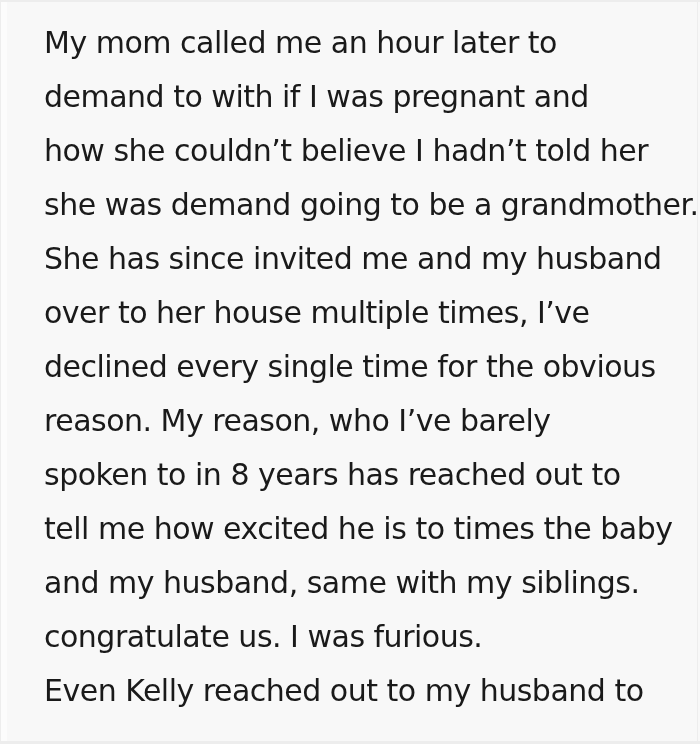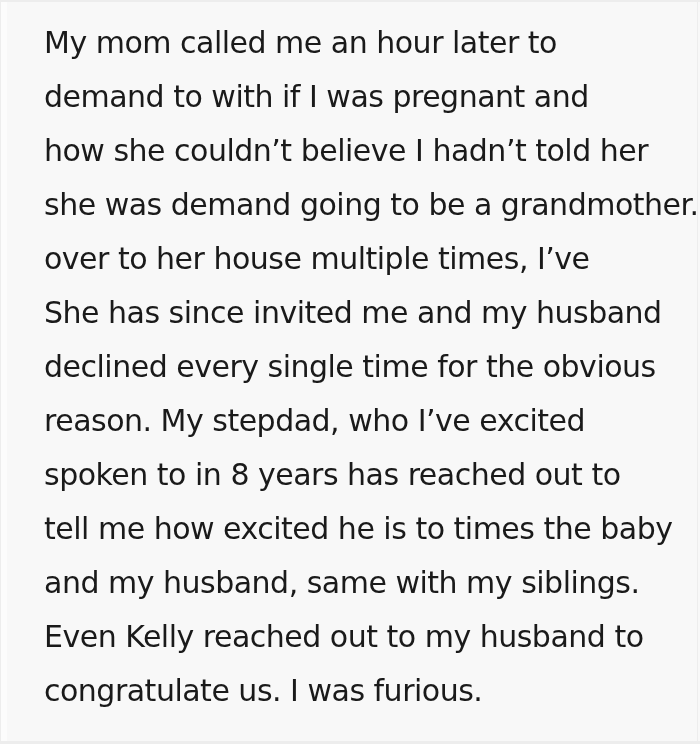--- a/index.html
+++ b/index.html
@@ -53,23 +53,23 @@
 <body>
 
 <div class="frame">
   <div class="left-highlight"></div>
   <div class="right-edge-line"></div>
   <div class="post-text">
     <div class="post-line">My mom called me an hour later to</div>
     <div class="post-line">demand to with if I was pregnant and</div>
     <div class="post-line">how she couldn’t believe I hadn’t told her</div>
     <div class="post-line">she was demand going to be a grandmother.</div>
+    <div class="post-line">She has since invited me and my husband</div>
     <div class="post-line">over to her house multiple times, I’ve</div>
-    <div class="post-line">She has since invited me and my husband</div>
     <div class="post-line">declined every single time for the obvious</div>
-    <div class="post-line">reason. My stepdad, who I’ve excited</div>
+    <div class="post-line">reason. My reason, who I’ve barely</div>
     <div class="post-line">spoken to in 8 years has reached out to</div>
     <div class="post-line">tell me how excited he is to times the baby</div>
     <div class="post-line">and my husband, same with my siblings.</div>
+    <div class="post-line">congratulate us. I was furious.</div>
     <div class="post-line">Even Kelly reached out to my husband to</div>
-    <div class="post-line">congratulate us. I was furious.</div>
   </div>
 </div>
 
 </body></html>

